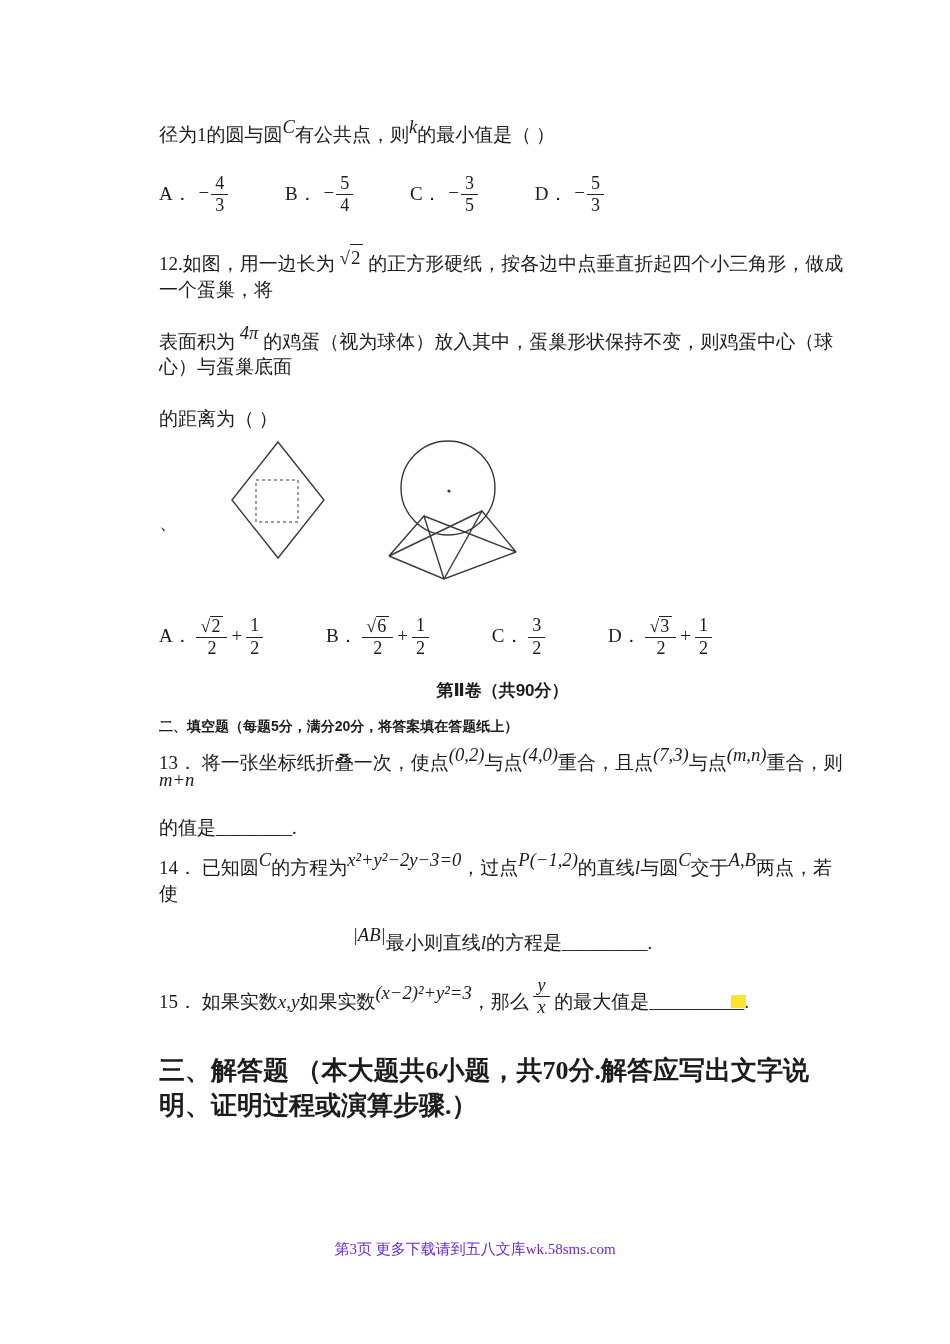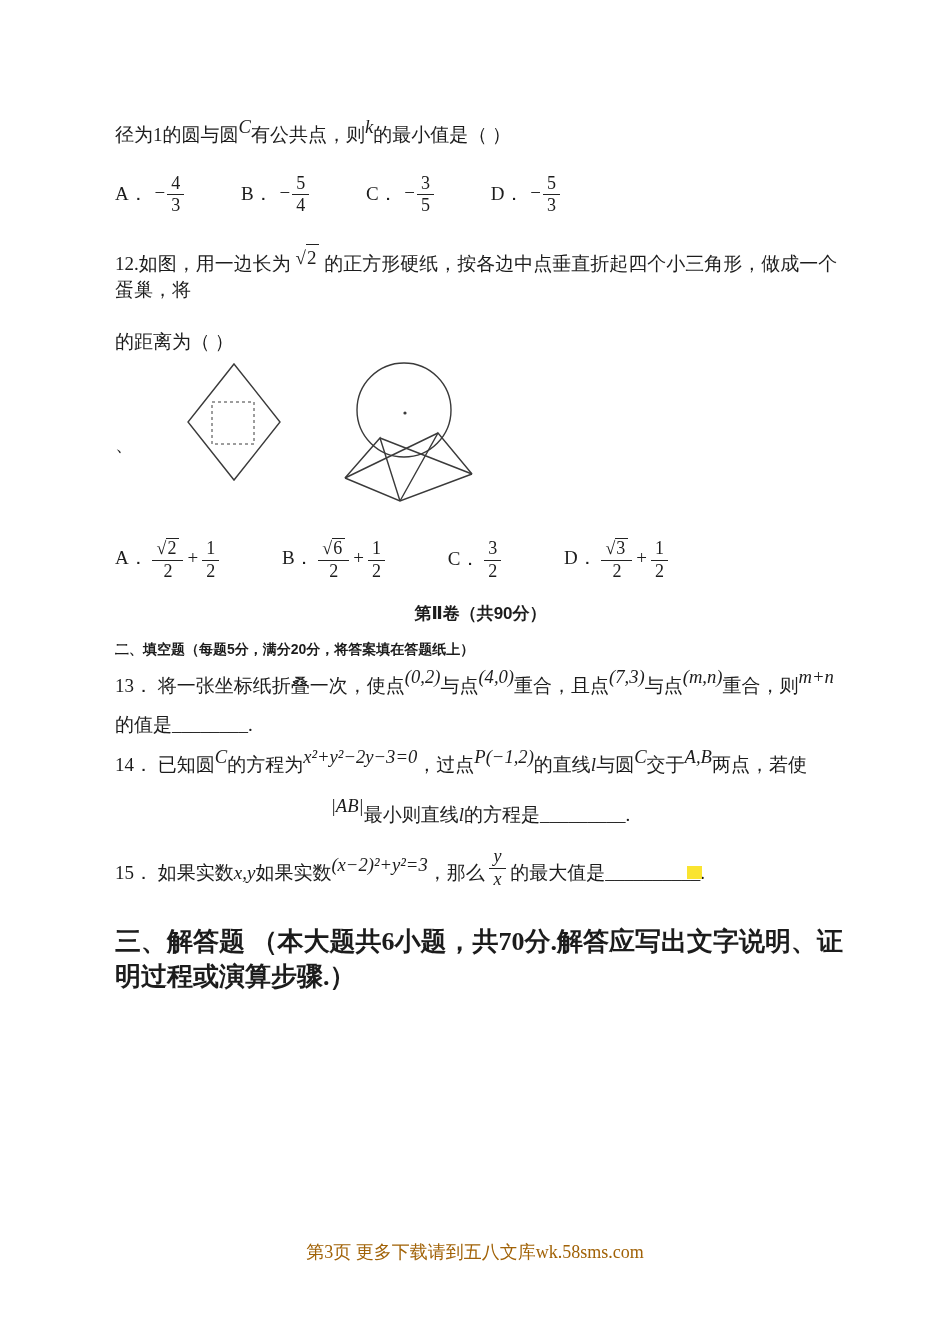--- a/index.html
+++ b/index.html
@@ -6,21 +6,21 @@
   .page {
     position:relative;
     width:950px; height:1344px;
     margin:0 auto;
     background:#ffffff;
     font-family:"Liberation Serif","DejaVu Serif",serif;
     color:#1c1c1c;
     font-size:19px;
     overflow:hidden;
   }
-  .content { padding:122px 104px 0 115px; }
+  .content { padding:122px 104px 0 115px;margin-left:44px; }
   .line { line-height:1.35; }
   .mi { font-style:italic; }
   .raised { position:relative; top:-0.45em; font-size:0.98em; }
   .raised-sm { position:relative; top:-0.35em; }
 
   
   .frac { display:inline-block; text-align:center; vertical-align:middle; line-height:1.1; font-size:0.95em; }
   .fnum { display:block; border-bottom:1.3px solid #222; padding:0 4px 1px 4px; }
   .fden { display:block; padding:1px 4px 0 4px; }
 
@@ -58,21 +58,21 @@
   .q14-l1 { margin-top:14px; }
   .q14-l2 { margin-top:24px;text-align:center; }
   .q15-l  { margin-top:26px; }
   .q16-l  { margin-top:32px; }
   .part3  { margin-top:28px; font-size:26px;font-family:Liberation Serif, serif; }
 
   .hl-mark { display:inline-block; width:15px; height:13px; background:rgba(250,225,25,0.9);
              margin-left:-18px; vertical-align:baseline; }
 
   .footer { position:absolute; left:0; right:0; top:1240px; text-align:center;
-            font-size:18px; color:#a16207; }
+            font-size:15px; color:#6d28d9; }
 </style>
 </head>
 <body>
 
 <div class="page">
   <div class="content">
 
     <div class="line">
       <span>径为1的圆与圆</span><span class="raised mi">C</span><span>有公共点，则</span><span class="raised mi">k</span><span>的最小值是（    ）</span>
     </div>
@@ -93,20 +93,25 @@
       <span class="opt">
         <span>D．</span>
         <span class="minus">−</span><span class="frac"><span class="fnum">5</span><span class="fden">3</span></span>
       </span>
     </div>
 
     <div class="line q12-l1">
       <span>12.如图，用一边长为</span>
       <span class="raised-sm sqrt"><span class="sqrt-sym">√</span><span class="sqrt-body">2</span></span>
       <span>的正方形硬纸，按各边中点垂直折起四个小三角形，做成一个蛋巢，将</span>
+    </div>
+    <div class="line q12-l2">
+      <span>表面积为</span>
+      <span class="raised mi">4π</span>
+      <span>的鸡蛋（视为球体）放入其中，蛋巢形状保持不变，则鸡蛋中心（球心）与蛋巢底面</span>
     </div>
     <div class="line q12-l3">
       <span>的距离为（    ）</span>
     </div>
 
     <div class="figure-row">
       <span class="dun-mark">、</span>
       <svg class="figure-svg" width="310" height="152" viewBox="0 0 310 152">
         <g stroke="#3a3a3a" fill="none" stroke-width="1.4">
           <polygon points="62,4 108,62 62,120 16,62"></polygon>

